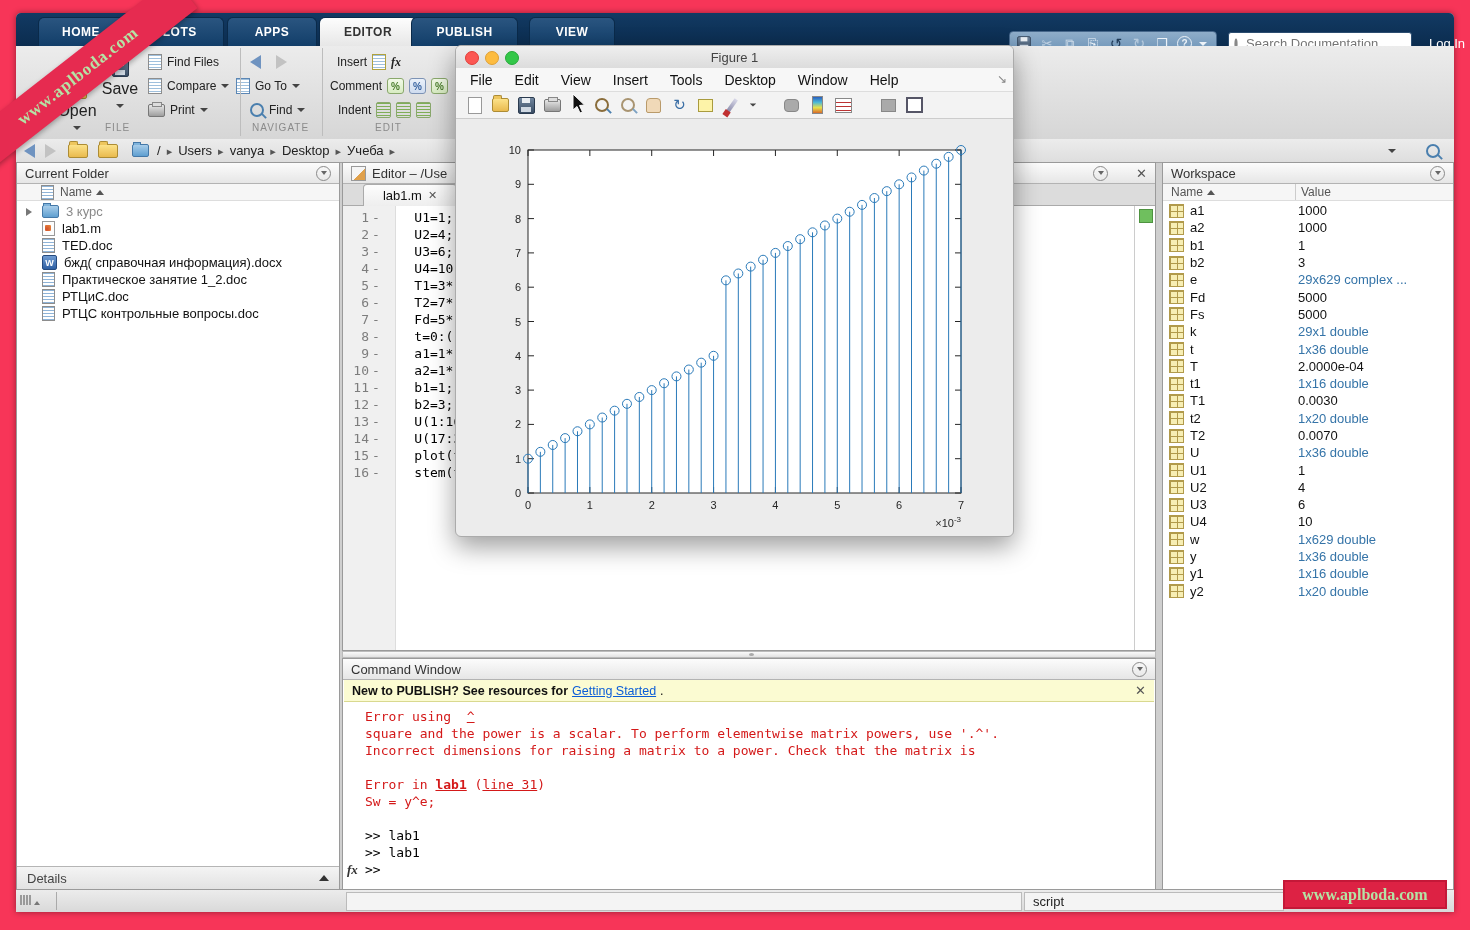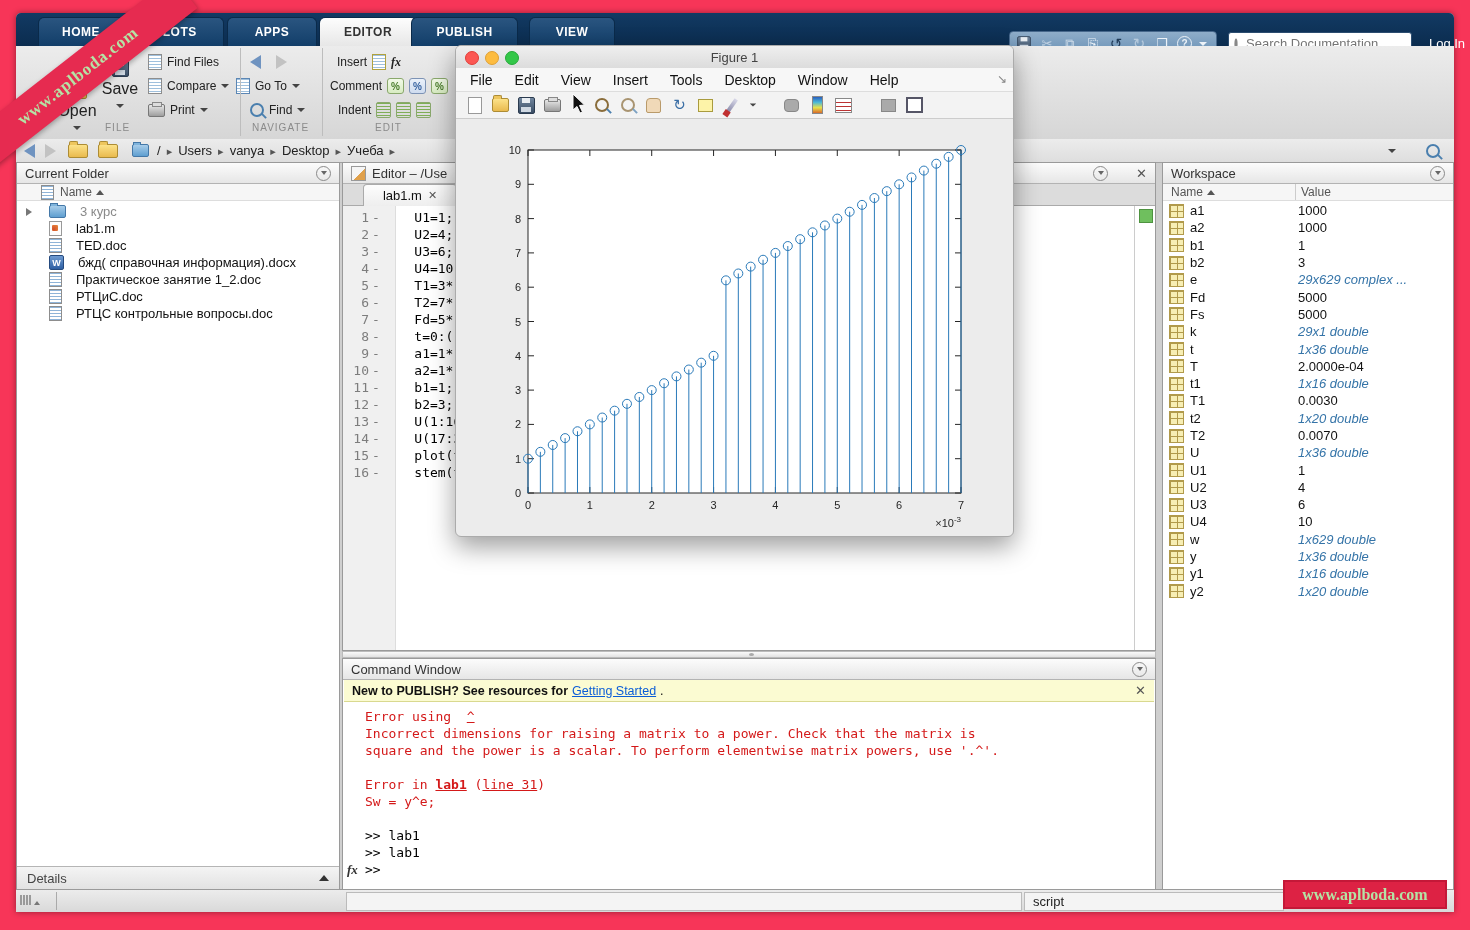--- a/index.html
+++ b/index.html
@@ -76,21 +76,21 @@
     background:linear-gradient(#fcfcfc,#e6e6e6);border-bottom:1px solid #b3b3b3;
     display:flex;align-items:center;font-size:13px;color:#333;padding:0 8px;box-sizing:border-box;}
   .pmenu{width:13px;height:13px;border:1px solid #8a8a8a;border-radius:50%;display:inline-flex;
     align-items:center;justify-content:center;margin-left:auto;}
   .pmenu:after{content:"";width:0;height:0;border-left:3px solid transparent;border-right:3px solid transparent;
     border-top:4px solid #666;}
   .colhead{position:absolute;left:0;right:0;height:16px;background:#f6f6f6;border-bottom:1px solid #ddd;
     font-size:12px;color:#555;display:flex;align-items:center;}
   .sortup{display:inline-block;width:0;height:0;border-left:4px solid transparent;border-right:4px solid transparent;
     border-bottom:5px solid #555;margin-left:4px;}
-  .frow{height:17px;display:flex;align-items:center;font-size:13px;color:#111;gap:14px;}
+  .frow{height:17px;display:flex;align-items:center;font-size:13px;color:#111;gap:7px;}
   .fi-word{width:13px;height:13px;background:linear-gradient(#6f9bd1,#2e5fa3);border:1px solid #24497e;
     color:#fff;font-size:9px;font-weight:bold;display:inline-flex;align-items:center;justify-content:center;border-radius:2px;}
   .fi-doc{width:11px;height:13px;background:#fff;border:1px solid #8d8d8d;display:inline-block;
     background-image:linear-gradient(#8fb4d8 1px,transparent 1px);background-size:100% 3px;background-position:0 3px;}
   .fi-m{width:11px;height:13px;background:#fdfdfd;border:1px solid #999;position:relative;display:inline-block;}
   .fi-m:after{content:"";position:absolute;left:2px;top:3px;width:6px;height:6px;
     background:radial-gradient(circle at 30% 70%,#d24f2a,#e98a3c);border-radius:1px;}
   .fi-folder{width:15px;height:11px;background:linear-gradient(#a8cdea,#5f9fd0);border:1px solid #4478a8;
     border-radius:2px;position:relative;display:inline-block;}
   .fi-folder:before{content:"";position:absolute;top:-3px;left:0;width:6px;height:2px;
@@ -106,21 +106,21 @@
   .codeline .dash{width:14px;text-align:center;color:#7d7d7d;}
   .codeline .src{color:#000;white-space:pre;}
   .gutterbg{position:absolute;left:0;top:0;bottom:0;width:52px;background:#f0f0f0;border-right:1px solid #ddd;}
   
   .wrow{height:17.3px;display:flex;align-items:center;font-size:13px;color:#111;}
   .wicon{width:13px;height:12px;background:#f7eeb4;border:1px solid #b19a4b;margin-right:6px;
     background-image:linear-gradient(#b19a4b 1px,transparent 1px),linear-gradient(90deg,#b19a4b 1px,transparent 1px);
     background-size:7px 6px;flex:none;}
   .wname{width:108px;}
   .wval{color:#111;}
-  .wval.it{color:#3574a8;font-style:italic;}
+  .wval.it{color:#3574a8;}
   
   .banner{position:absolute;left:1px;top:21px;right:1px;height:22px;background:#fbfbd2;
     border-bottom:1px solid #d9d98f;display:flex;align-items:center;font-size:12.5px;color:#111;
     padding:0 8px;box-sizing:border-box;gap:4px;}
   .cline{height:17px;font-family:"DejaVu Sans Mono",monospace;font-size:13px;white-space:pre;}
   .err{color:#d41919;}
   .errlink{color:#d41919;text-decoration:underline;}
   .bluelink{color:#0b5dd7;text-decoration:underline;}
   
   .statusbar{position:absolute;left:16px;right:16px;bottom:18px;height:22px;
@@ -444,22 +444,22 @@
       <span class="pmenu"></span>
     </div>
     <div class="banner">
       <b style="font-weight:bold">New to PUBLISH? See resources for</b>
       <a class="bluelink">Getting Started</a>
         <span>.</span>
       <span class="xicon" style="margin-left:auto">✕</span>
     </div>
     <div style="position:absolute;left:22px;top:50px;right:4px">
       <div class="cline err"><span>Error using </span> <span class="errlink">^</span></div>
+      <div class="cline err">square and the power is a scalar. To perform elementwise matrix powers, use '.^'.</div>
       <div class="cline err">Incorrect dimensions for raising a matrix to a power. Check that the matrix is</div>
-      <div class="cline err">square and the power is a scalar. To perform elementwise matrix powers, use '.^'.</div>
       <div class="cline"></div>
       <div class="cline err"><span>Error in </span><span class="errlink" style="font-weight:bold">lab1</span><span> (</span><span class="errlink">line 31</span><span>)</span></div>
       <div class="cline err">Sw = y^e;</div>
       <div class="cline"></div>
       <div id="cmd-history">
           <div class="cline">&gt;&gt; lab1</div>
           <div class="cline">&gt;&gt; lab1</div>
         </div>
       <div class="cline"><span>&gt;&gt;</span></div>
     </div>

